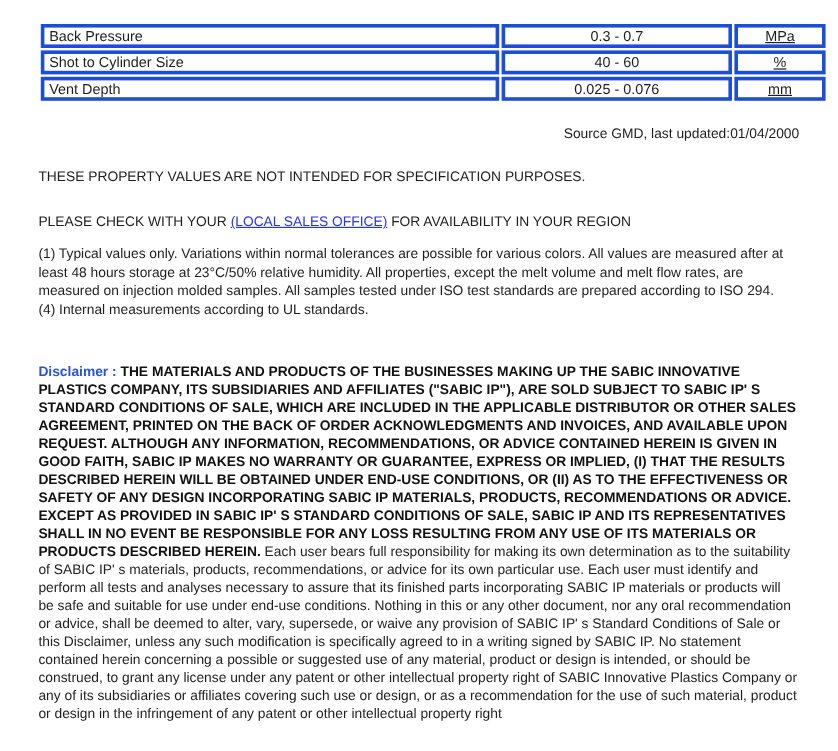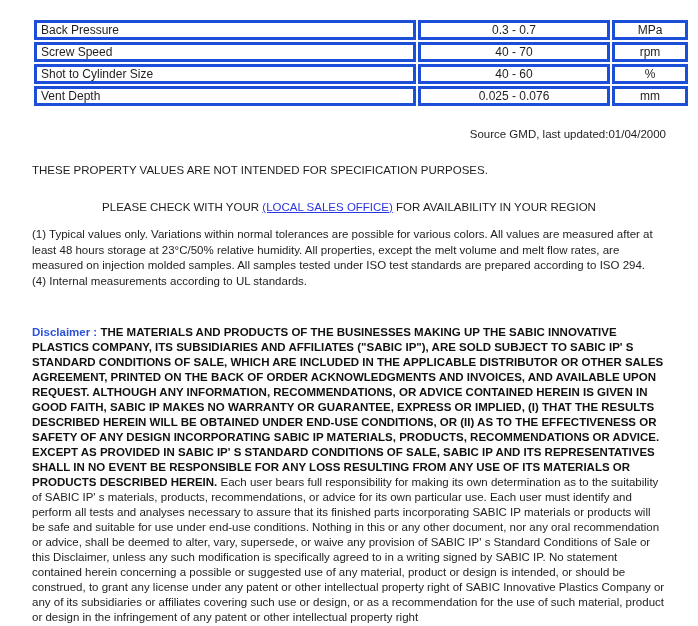--- a/index.html
+++ b/index.html
@@ -26,35 +26,35 @@
     font-size:12px;
     line-height:12px;
     height:12px;
     padding:1px 4px;
     white-space:nowrap;
     overflow:hidden;
     margin-left:24px;
   }
   td.prop-name{width:368px;text-align:left;}
   td.prop-value{width:178px;text-align:center;}
-  td.prop-unit{width:62px;text-align:center;}
+  td.prop-unit{width:62px;text-align:center;text-decoration:underline;}
   
   .source-note{
     width:634px;
     margin-top:20px;
     font-size:11.5px;
     text-align:right;
   }
   .statement{
     width:634px;
     margin-top:23px;
     font-size:11.5px;
     line-height:14px;
   }
-  .statement.second{text-align:center;}
+  .statement.second{}
   a.sales-link{
     color:#2b36e0;
     text-decoration:underline;
     cursor:pointer;
   }
   .footnotes{
     width:634px;
     margin-top:13px;
     font-size:11.5px;
     line-height:15.5px;
@@ -80,25 +80,20 @@
 <div class="page">
 
   <table class="props">
     <tbody>
       <tr>
         <td class="prop-name">Back Pressure</td>
         <td class="prop-value">0.3 - 0.7</td>
         <td class="prop-unit">MPa</td>
       </tr>
       <tr>
-        <td class="prop-name">Screw Speed</td>
-        <td class="prop-value">40 - 70</td>
-        <td class="prop-unit">rpm</td>
-      </tr>
-      <tr>
         <td class="prop-name">Shot to Cylinder Size</td>
         <td class="prop-value">40 - 60</td>
         <td class="prop-unit">%</td>
       </tr>
       <tr>
         <td class="prop-name">Vent Depth</td>
         <td class="prop-value">0.025 - 0.076</td>
         <td class="prop-unit">mm</td>
       </tr>
     </tbody>

